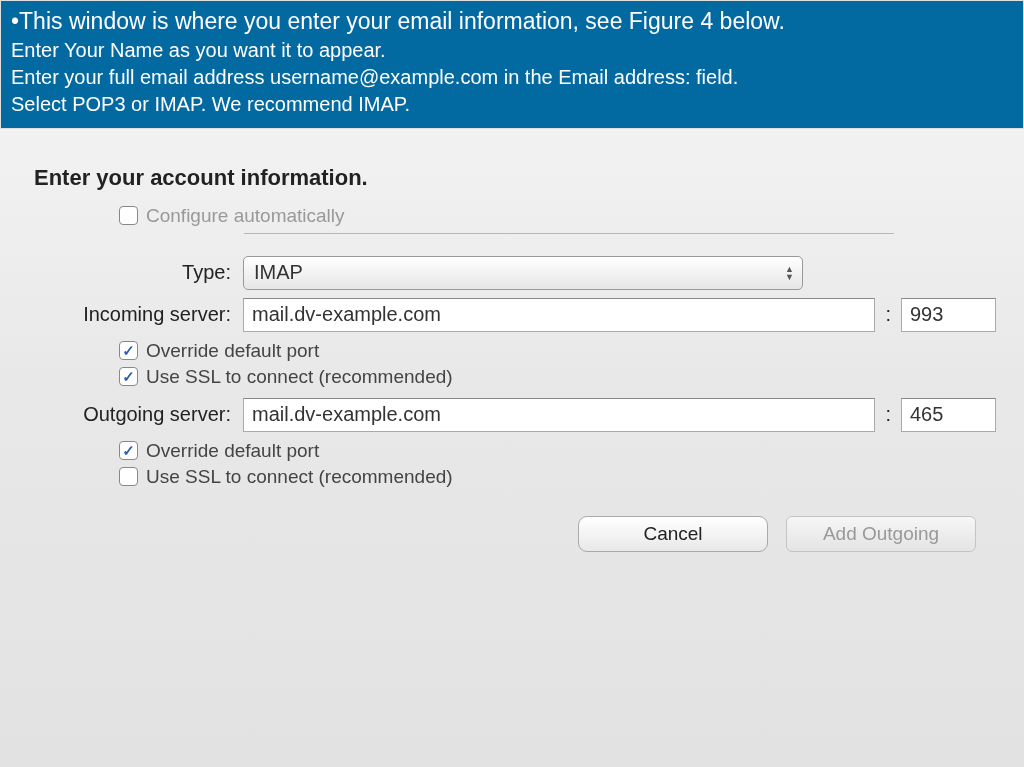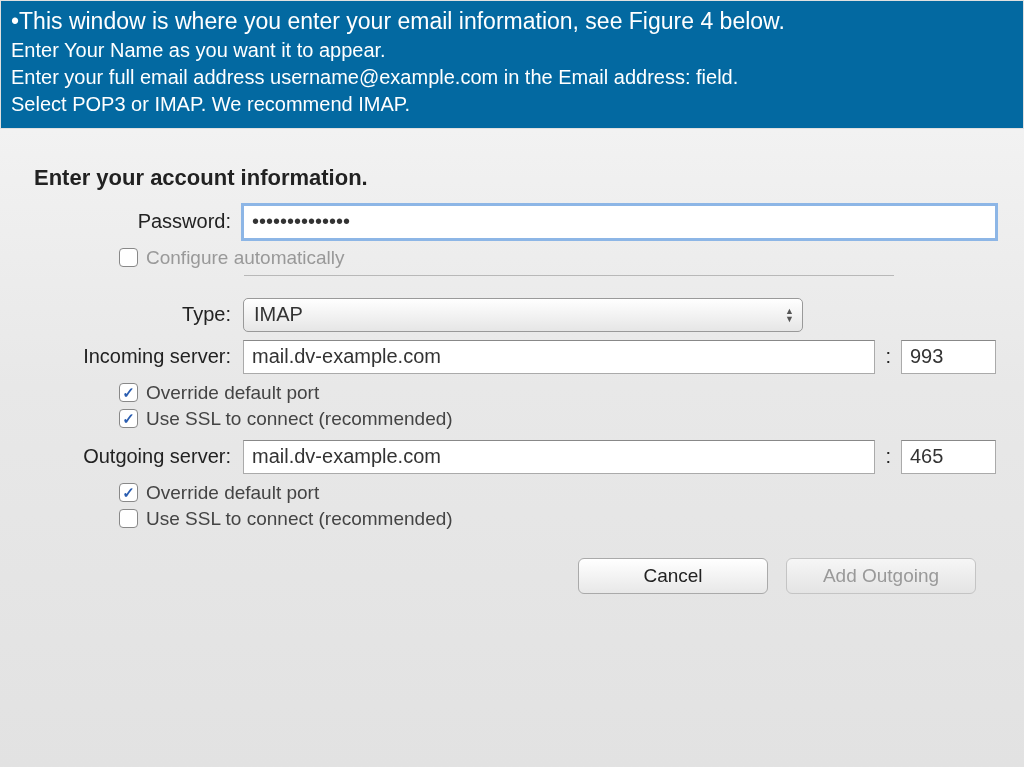--- a/index.html
+++ b/index.html
@@ -143,20 +143,21 @@
     font-size: 19px;
     font-family: inherit;
     display: inline-flex;
     align-items: center;
     justify-content: center;
     cursor: pointer;
   }
   .btn.cancel {
     background: linear-gradient(#ffffff, #e8e8e8);
     color: #222;
+    border-radius: 9px;
   }
   .btn.add {
     background: linear-gradient(#f6f6f6, #e4e4e4);
     color: #999;
     border-color: #c4c4c4;
   }
   .spacer { height: 18px; }
 </style>
 </head>
 <body>
@@ -165,26 +166,20 @@
   <div class="bullet-line">•This window is where you enter your email information, see Figure 4 below.</div>
   <div class="sub-line">Enter Your Name as you want it to appear.</div>
   <div class="sub-line">Enter your full email address username@example.com in the Email address: field.</div>
   <div class="sub-line">Select POP3 or IMAP. We recommend IMAP.</div>
 </div>
 
 <div class="form-wrap">
   <div class="form-title">Enter your account information.</div>
 
 
-  <div class="row">
-    <div class="label">Password:</div>
-    <div class="field">
-      <input class="text focus" type="text" value="••••••••••••••" style="">
-    </div>
-  </div>
 
   <div class="check-row disabled">
     <span class="cb"></span>
     <span>Configure automatically</span>
   </div>
 
   <hr class="hr">
   <div class="spacer"></div>
 
 

